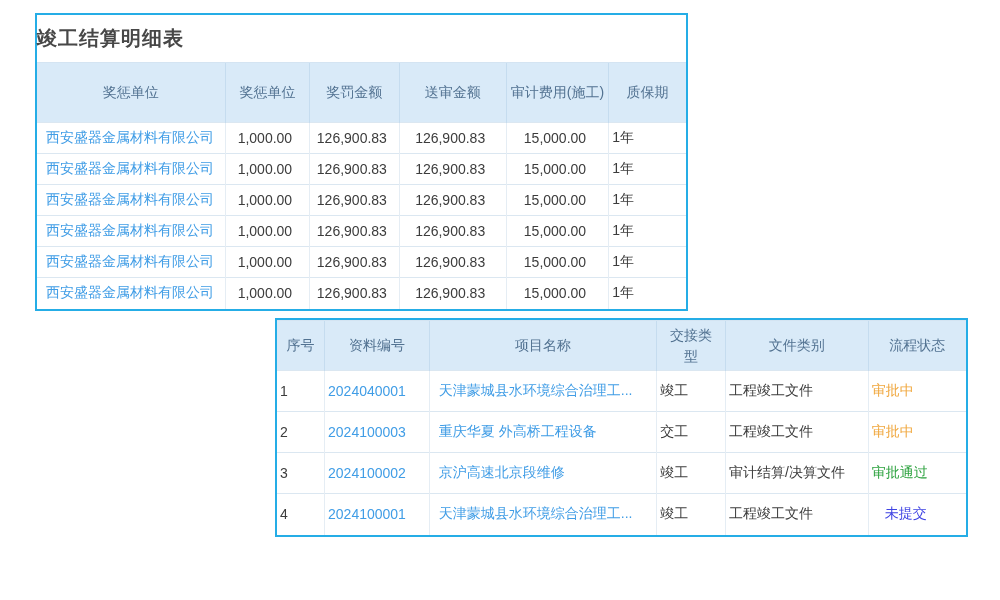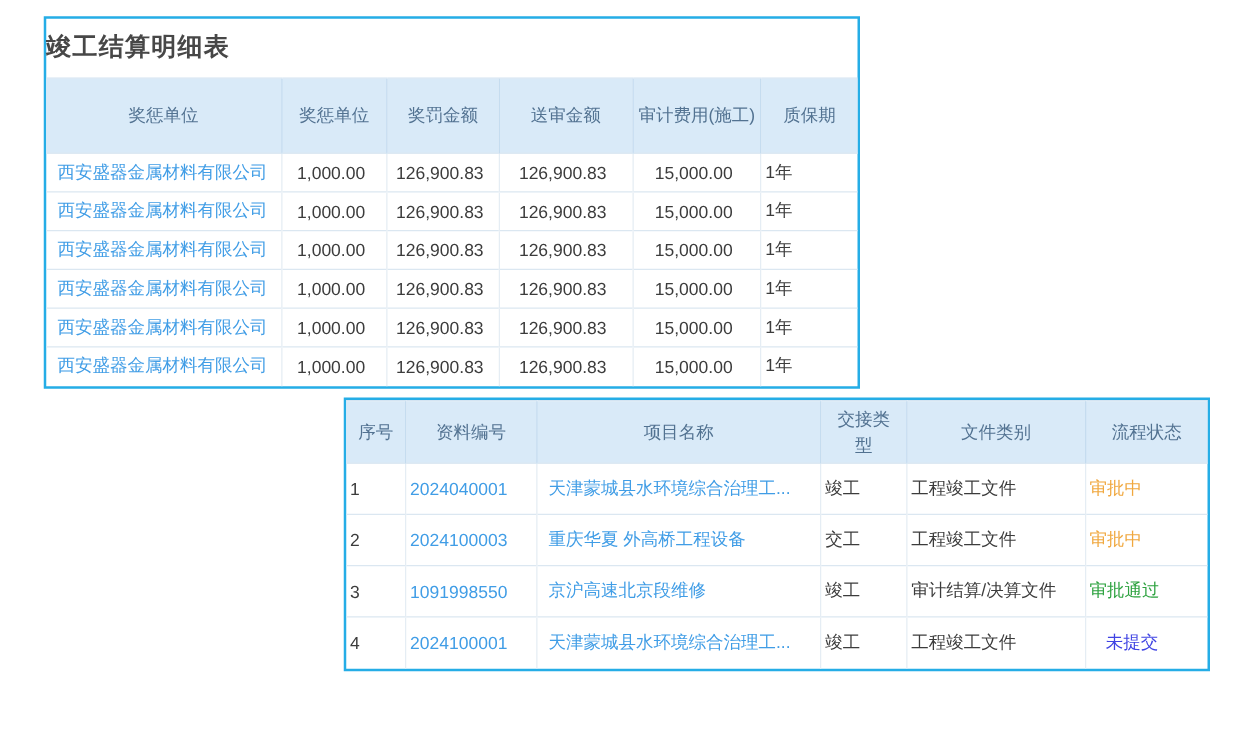--- a/index.html
+++ b/index.html
@@ -159,21 +159,21 @@
     <td class="ac">2</td>
     <td class="ac"><a class="cell-link">2024100003</a></td>
     <td class="al"><a class="cell-link">重庆华夏 外高桥工程设备</a></td>
     <td class="ac">交工</td>
     <td class="ac">工程竣工文件</td>
     <td class="ac status-pending">审批中</td>
   </tr>
 
   <tr>
     <td class="ac">3</td>
-    <td class="ac"><a class="cell-link">1091998550</a></td>
+    <td class="ac"><a class="cell-link">2024100002</a></td>
     <td class="al"><a class="cell-link">京沪高速北京段维修</a></td>
     <td class="ac">竣工</td>
     <td class="ac">审计结算/决算文件</td>
     <td class="ac status-approved">审批通过</td>
   </tr>
 
   <tr>
     <td class="ac">4</td>
     <td class="ac"><a class="cell-link">2024100001</a></td>
     <td class="al"><a class="cell-link">天津蒙城县水环境综合治理工...</a></td>

